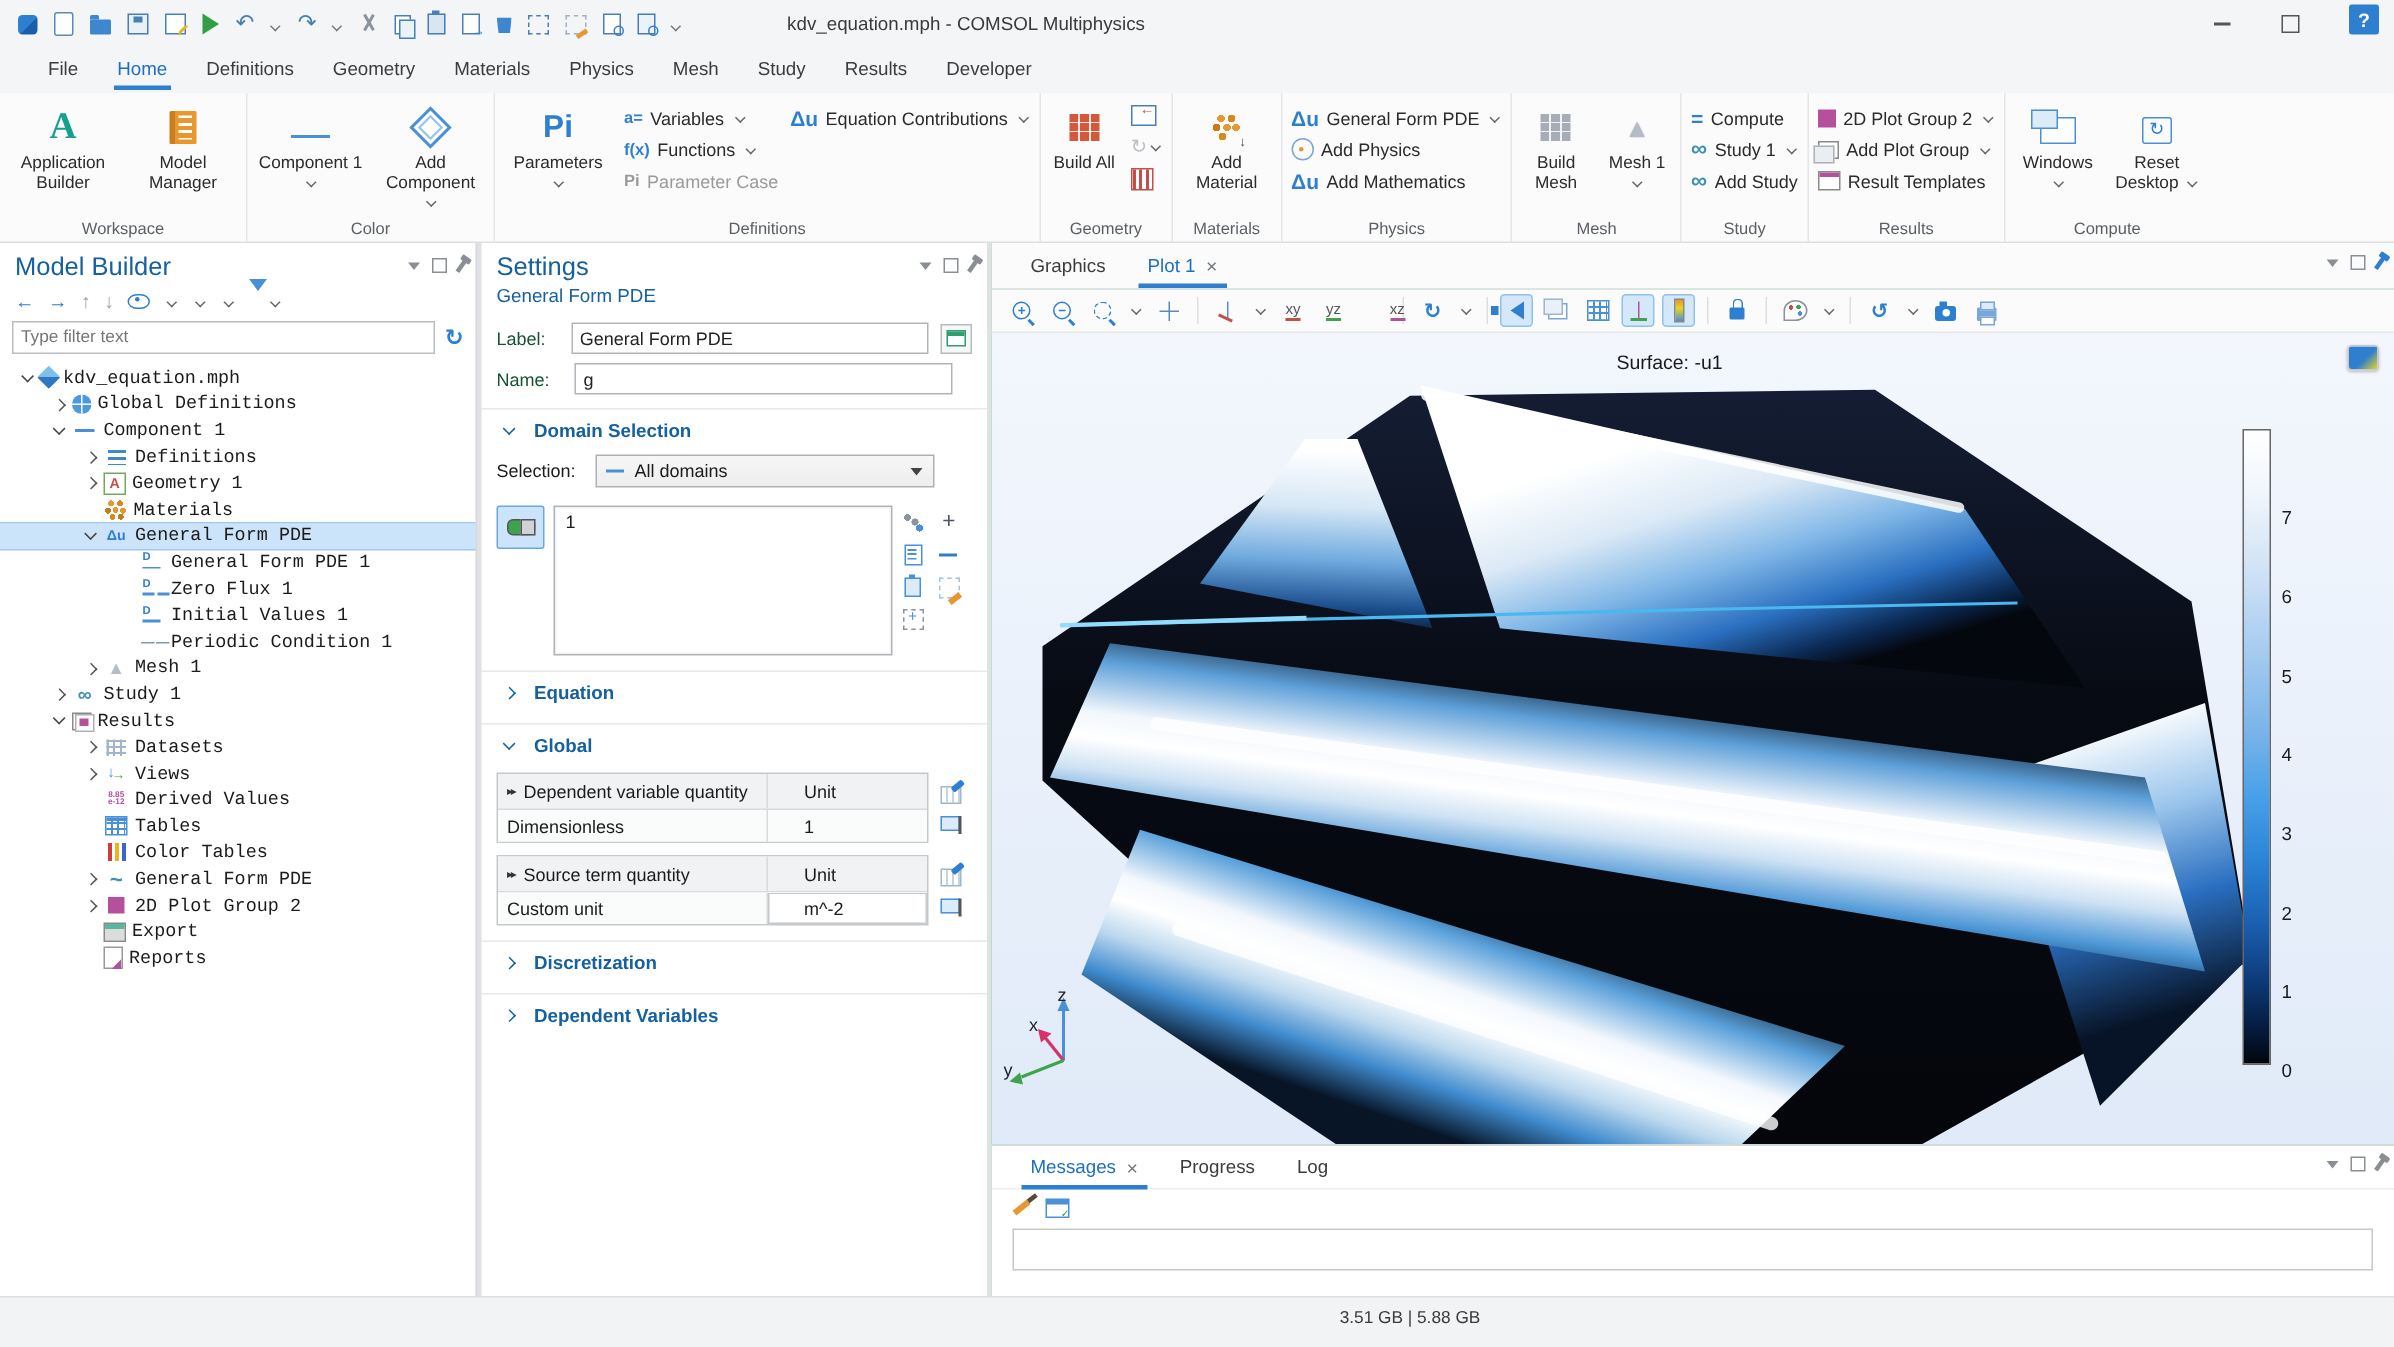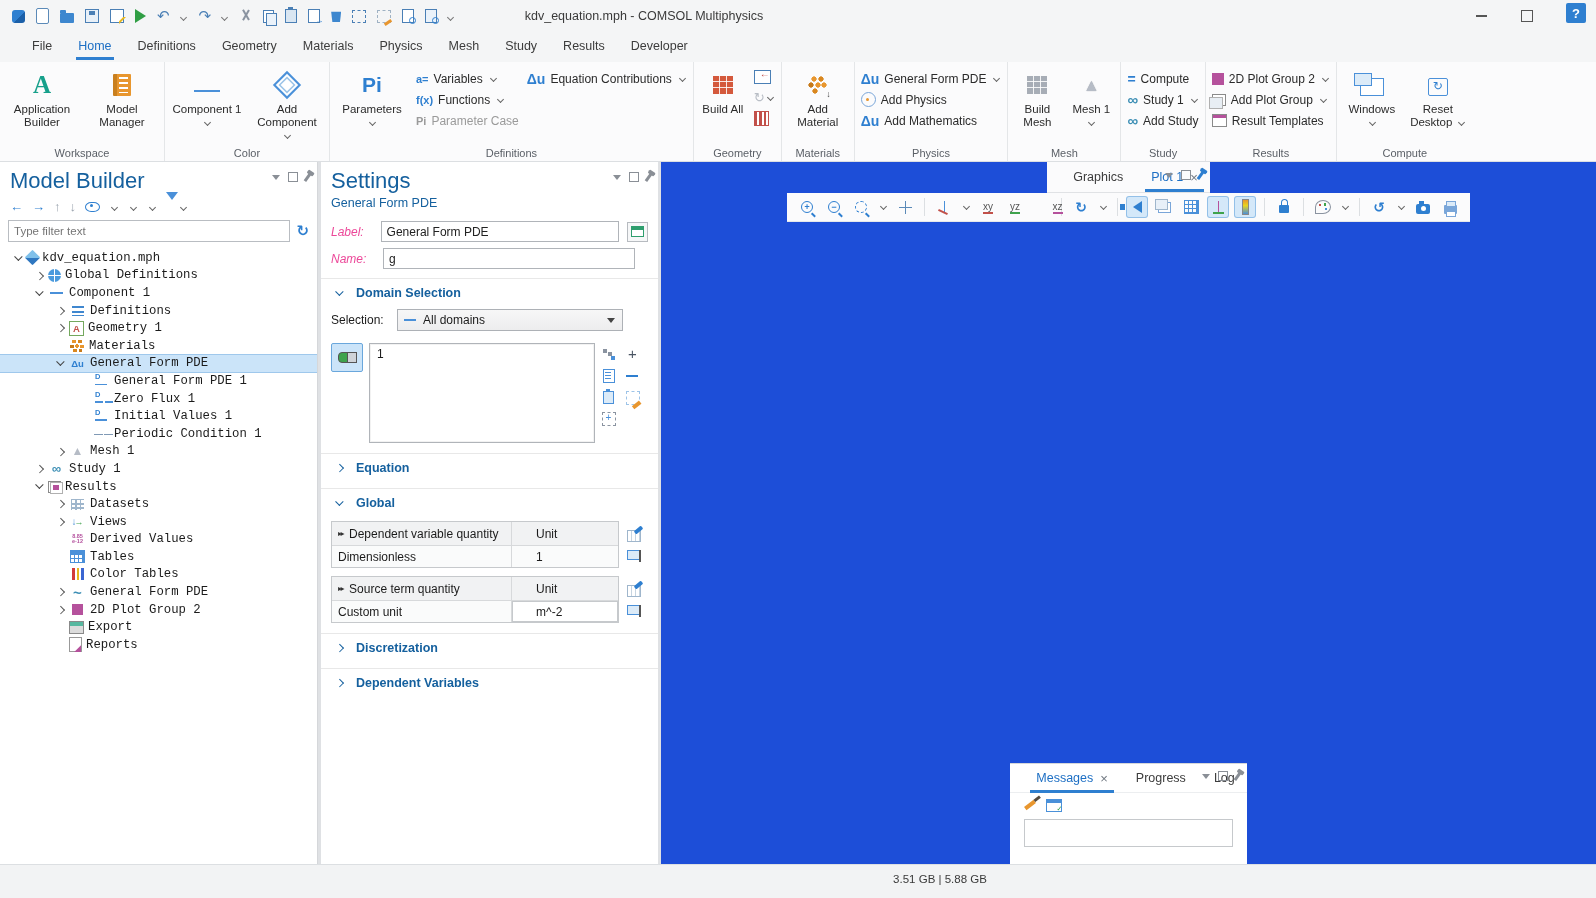--- a/index.html
+++ b/index.html
@@ -99,23 +99,23 @@
   .rt-icon{width:13px;height:11px;border:1.5px solid #8a8a8a;background:linear-gradient(#b5519c 0 3px,#fff 3px);}
   .win-icon{width:22px;height:16px;border:1.6px solid #4a90d9;background:#fff;position:relative;margin-top:4px;}
   .win-icon::before{content:"";position:absolute;left:-7px;top:-6px;width:16px;height:11px;border:1.6px solid #4a90d9;background:#dcebf8;}
   .reset-icon{width:18px;height:16px;border:1.6px solid #4a90d9;border-radius:2px;color:#2e7fd0;font-size:12px;line-height:15px;text-align:center;margin-top:3px;}
   .g-def .rbody,.rbody{display:flex;gap:8px;}
   
   .main{display:flex;height:702px;gap:3px;background:#dfe1e4;}
   .panel{background:#fff;height:100%;box-sizing:border-box;}
   .mbp{width:318px;border-right:1px solid #d5d7da;}
   .setp{width:337px;}
-  .gfxcol{flex:1;display:flex;flex-direction:column;background:#1d4ed8;min-width:0;align-items:center;}
+  .gfxcol{flex:1;display:flex;flex-direction:column;background:#22c55e;min-width:0;}
   .phead{display:flex;align-items:center;padding:6px 8px 2px 10px;position:relative;}
-  .ptitle{font-size:22px;color:#15609e;}
+  .ptitle{font-size:17px;color:#15609e;}
   .pcorner{position:absolute;right:8px;top:10px;display:flex;gap:8px;align-items:center;}
   .tridown{width:0;height:0;border-left:4px solid transparent;border-right:4px solid transparent;border-top:5px solid #8a8f96;}
   .sqico{width:8px;height:8px;border:1.3px solid #8a8f96;}
   .pinico{width:3px;height:9px;background:#8a8f96;position:relative;transform:rotate(35deg);}
   .pinico::before{content:"";position:absolute;top:-3px;left:-2px;width:7px;height:4px;background:#8a8f96;border-radius:1px;}
   .pinico.blue,.pinico.blue::before{background:#2e7fd0;}
   
   .mbtools{display:flex;align-items:center;gap:9px;padding:3px 10px 4px;color:#7e8793;}
   .navg{font-size:13px;color:#9aa3ae;}
   .navg.on{color:#2e7fd0;}
@@ -166,21 +166,21 @@
   .ti-ctables::before{content:"";width:12px;height:12px;
      background:linear-gradient(90deg,#d23b3b 0 2.6px,transparent 2.6px 4.6px,#e8b71f 4.6px 7.2px,transparent 7.2px 9.2px,#3b66d2 9.2px 11.8px,transparent 11.8px);}
   .ti-rpde::before{content:"~";color:#3d8fb5;font-size:15px;font-weight:bold;}
   .ti-plot2d::before{content:"";width:11px;height:11px;background:#b5519c;}
   .ti-export{width:13px;height:11px;border:1.3px solid #8a8a8a;background:linear-gradient(#57b8a0 0 3.5px,#dcdcdc 3.5px);}
   .ti-reports{width:11px;height:13px;border:1.2px solid #999;background:#fff;}
   .ti-reports::after{content:"";position:absolute;right:0px;bottom:-1px;width:7px;height:7px;background:#b5519c;clip-path:polygon(0 100%,100% 0,100% 100%);}
   
   .subttl{font-size:12.5px;color:#15609e;padding:0 10px 8px;}
   .srow{display:flex;align-items:center;gap:8px;padding:3px 10px;}
-  .scap{width:44px;font-size:12px;color:#ec4899;font-style:italic;}
+  .scap{width:44px;font-size:12px;color:#14532d;}
   .sinput{width:240px;height:19px;border:1px solid #b0b4b9;padding:0 5px;font-size:12px;font-family:inherit;color:#222;background:#fff;}
   .renbtn{width:20px;height:18px;border:1px solid #b7bbc0;background:#f6f7f8;display:flex;align-items:center;justify-content:center;}
   .renbtn i{width:11px;height:9px;border:1.5px solid #2f9e6e;background:linear-gradient(#2f9e6e 0 3px,#fff 3px);display:block;}
   .sect{border-top:1px solid #e8e8e8;margin-top:6px;}
   .secth{display:flex;align-items:center;gap:8px;padding:7px 10px;color:#15609e;font-size:12.5px;font-weight:bold;}
   .secth .chev-col::before{border-color:#15609e;}
   .secth .chev-exp::before{border-color:#15609e;}
   .selrow{display:flex;align-items:center;gap:8px;padding:2px 10px 8px;}
   .scap2{width:58px;font-size:12px;}
   .selbox2{width:212px;height:20px;border:1px solid #adb1b6;background:linear-gradient(#f7f7f7,#ededee);display:flex;align-items:center;gap:7px;padding:0 6px;position:relative;font-size:12px;}

